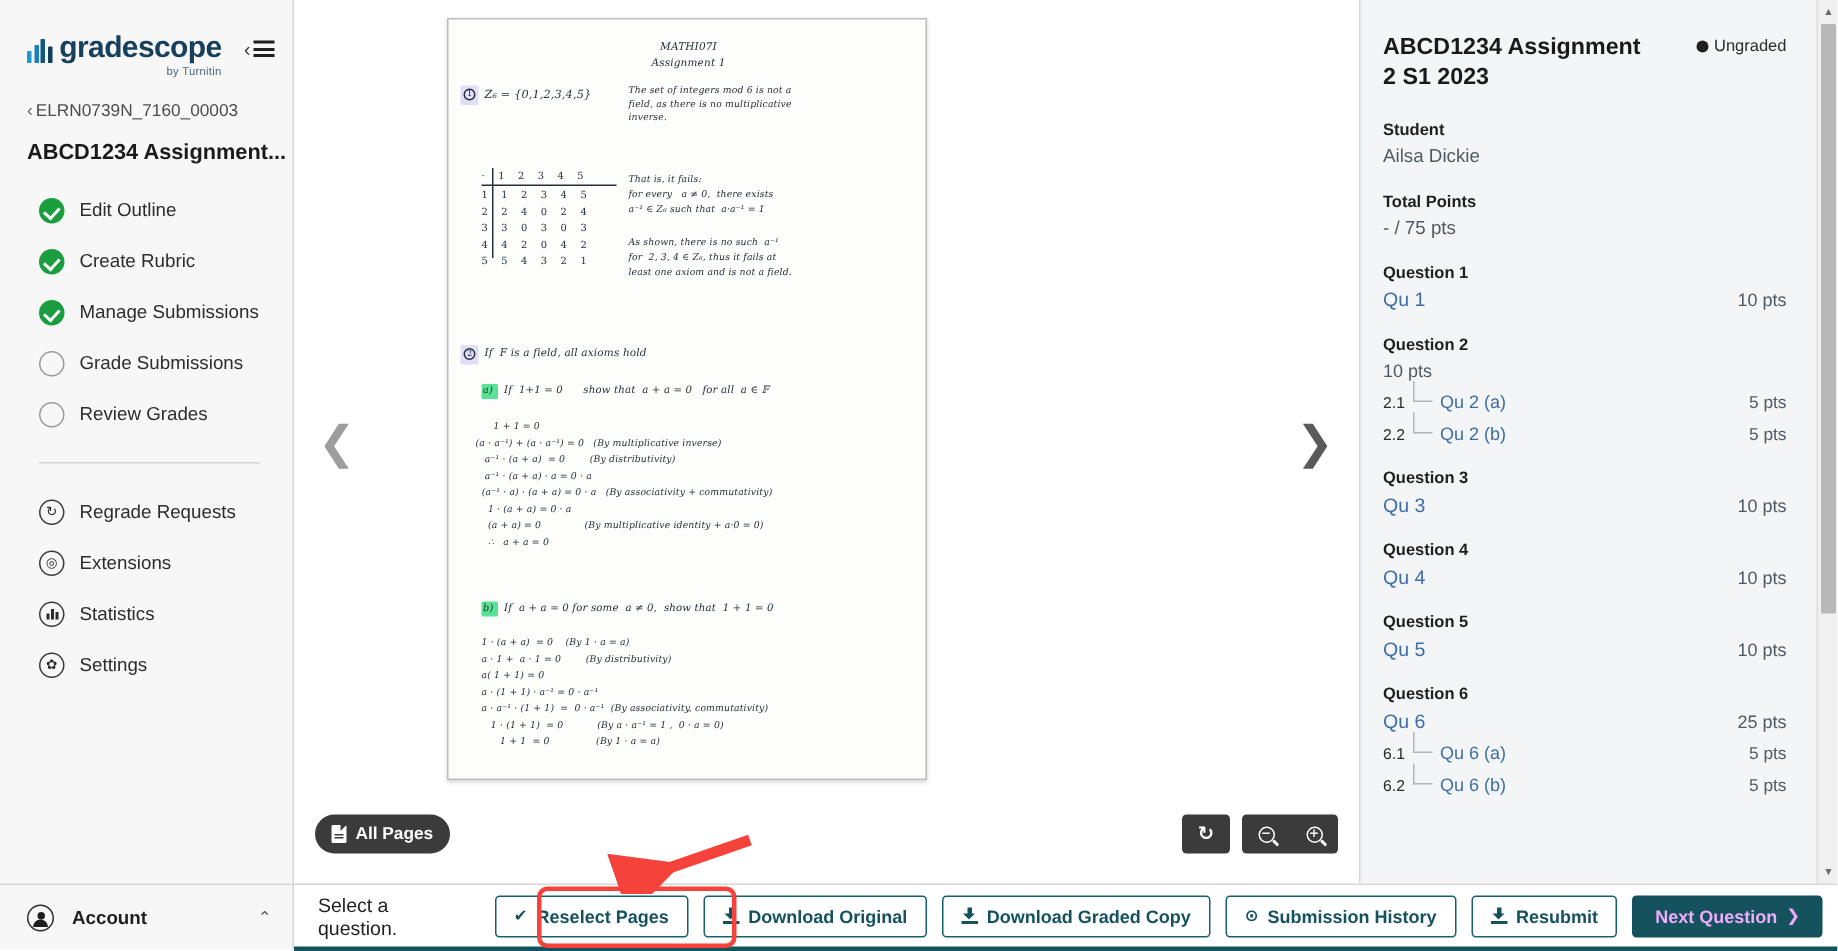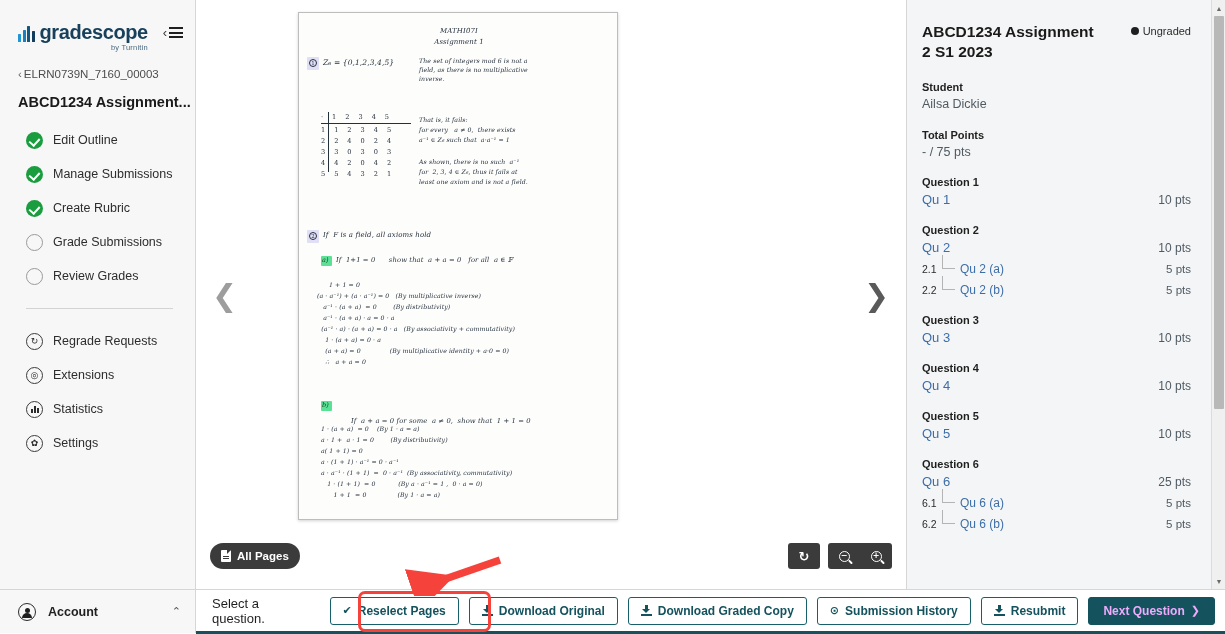--- a/index.html
+++ b/index.html
@@ -377,25 +377,25 @@
 
     <div class="assign-title">ABCD1234 Assignment...</div>
 
     <div class="nav-list">
       <div class="nav-item">
         <span class="ico check-ico"></span>
         <span>Edit Outline</span>
       </div>
       <div class="nav-item">
         <span class="ico check-ico"></span>
+        <span>Create Rubric</span>
+      </div>
+      <div class="nav-item">
+        <span class="ico check-ico"></span>
         <span>Manage Submissions</span>
-      </div>
-      <div class="nav-item">
-        <span class="ico check-ico"></span>
-        <span>Create Rubric</span>
       </div>
       <div class="nav-item">
         <span class="ico empty-ico"></span>
         <span>Grade Submissions</span>
       </div>
       <div class="nav-item">
         <span class="ico empty-ico"></span>
         <span>Review Grades</span>
       </div>
     </div>
@@ -482,21 +482,21 @@
       <div class="hw" style="left:18px; top:279px;">(a · a⁻¹) + (a · a⁻¹) = 0   (By multiplicative inverse)</div>
       <div class="hw" style="left:18px; top:290px;">   a⁻¹ · (a + a)  = 0        (By distributivity)</div>
       <div class="hw" style="left:18px; top:301px;">   a⁻¹ · (a + a) · a = 0 · a</div>
       <div class="hw" style="left:18px; top:312px;">  (a⁻¹ · a) · (a + a) = 0 · a   (By associativity + commutativity)</div>
       <div class="hw" style="left:18px; top:323px;">    1 · (a + a) = 0 · a</div>
       <div class="hw" style="left:18px; top:334px;">    (a + a) = 0              (By multiplicative identity + a·0 = 0)</div>
       <div class="hw" style="left:18px; top:345px;">    ∴   a + a = 0</div>
 
       <div class="hl-green" style="left:22px; top:388px; width:11px; height:10px;"></div>
       <div class="hw" style="left:23px; top:388px; font-size:6.5px; color:#15401f;">b)</div>
-      <div class="hw" style="left:37px; top:404px; font-size:6.8px;margin-left:15px;">If  a + a = 0 for some  a ≠ 0,  show that  1 + 1 = 0</div>
+      <div class="hw" style="left:37px; top:388px; font-size:6.8px;">If  a + a = 0 for some  a ≠ 0,  show that  1 + 1 = 0</div>
 
       <div class="hw" style="left:22px; top:412px;">1 · (a + a)  = 0    (By 1 · a = a)</div>
       <div class="hw" style="left:22px; top:423px;">a · 1 +  a · 1 = 0        (By distributivity)</div>
       <div class="hw" style="left:22px; top:434px;">a( 1 + 1) = 0</div>
       <div class="hw" style="left:22px; top:445px;">a · (1 + 1) · a⁻¹ = 0 · a⁻¹</div>
       <div class="hw" style="left:22px; top:456px;">a · a⁻¹ · (1 + 1)  =  0 · a⁻¹  (By associativity, commutativity)</div>
       <div class="hw" style="left:22px; top:467px;">   1 · (1 + 1)  = 0           (By a · a⁻¹ = 1 ,  0 · a = 0)</div>
       <div class="hw" style="left:22px; top:478px;">      1 + 1  = 0               (By 1 · a = a)</div>
     </div>
 
@@ -536,21 +536,20 @@
     <div class="rp-value">- / 75 pts</div>
 
     <div class="q-head">Question 1</div>
     <div class="q-row">
       <span class="q-link">Qu 1</span>
       <span class="q-pts">10 pts</span>
     </div>
 
     <div class="q-head">Question 2</div>
     <div class="q-row">
-      <span class="q-link">Qu 2</span>
       <span class="q-pts">10 pts</span>
     </div>
     <div class="q-row sub">
       <span class="q-idx">2.1</span>
       <span class="q-tree"></span>
       <span class="q-link">Qu 2 (a)</span>
       <span class="q-pts">5 pts</span>
     </div>
     <div class="q-row sub">
       <span class="q-idx">2.2</span>

